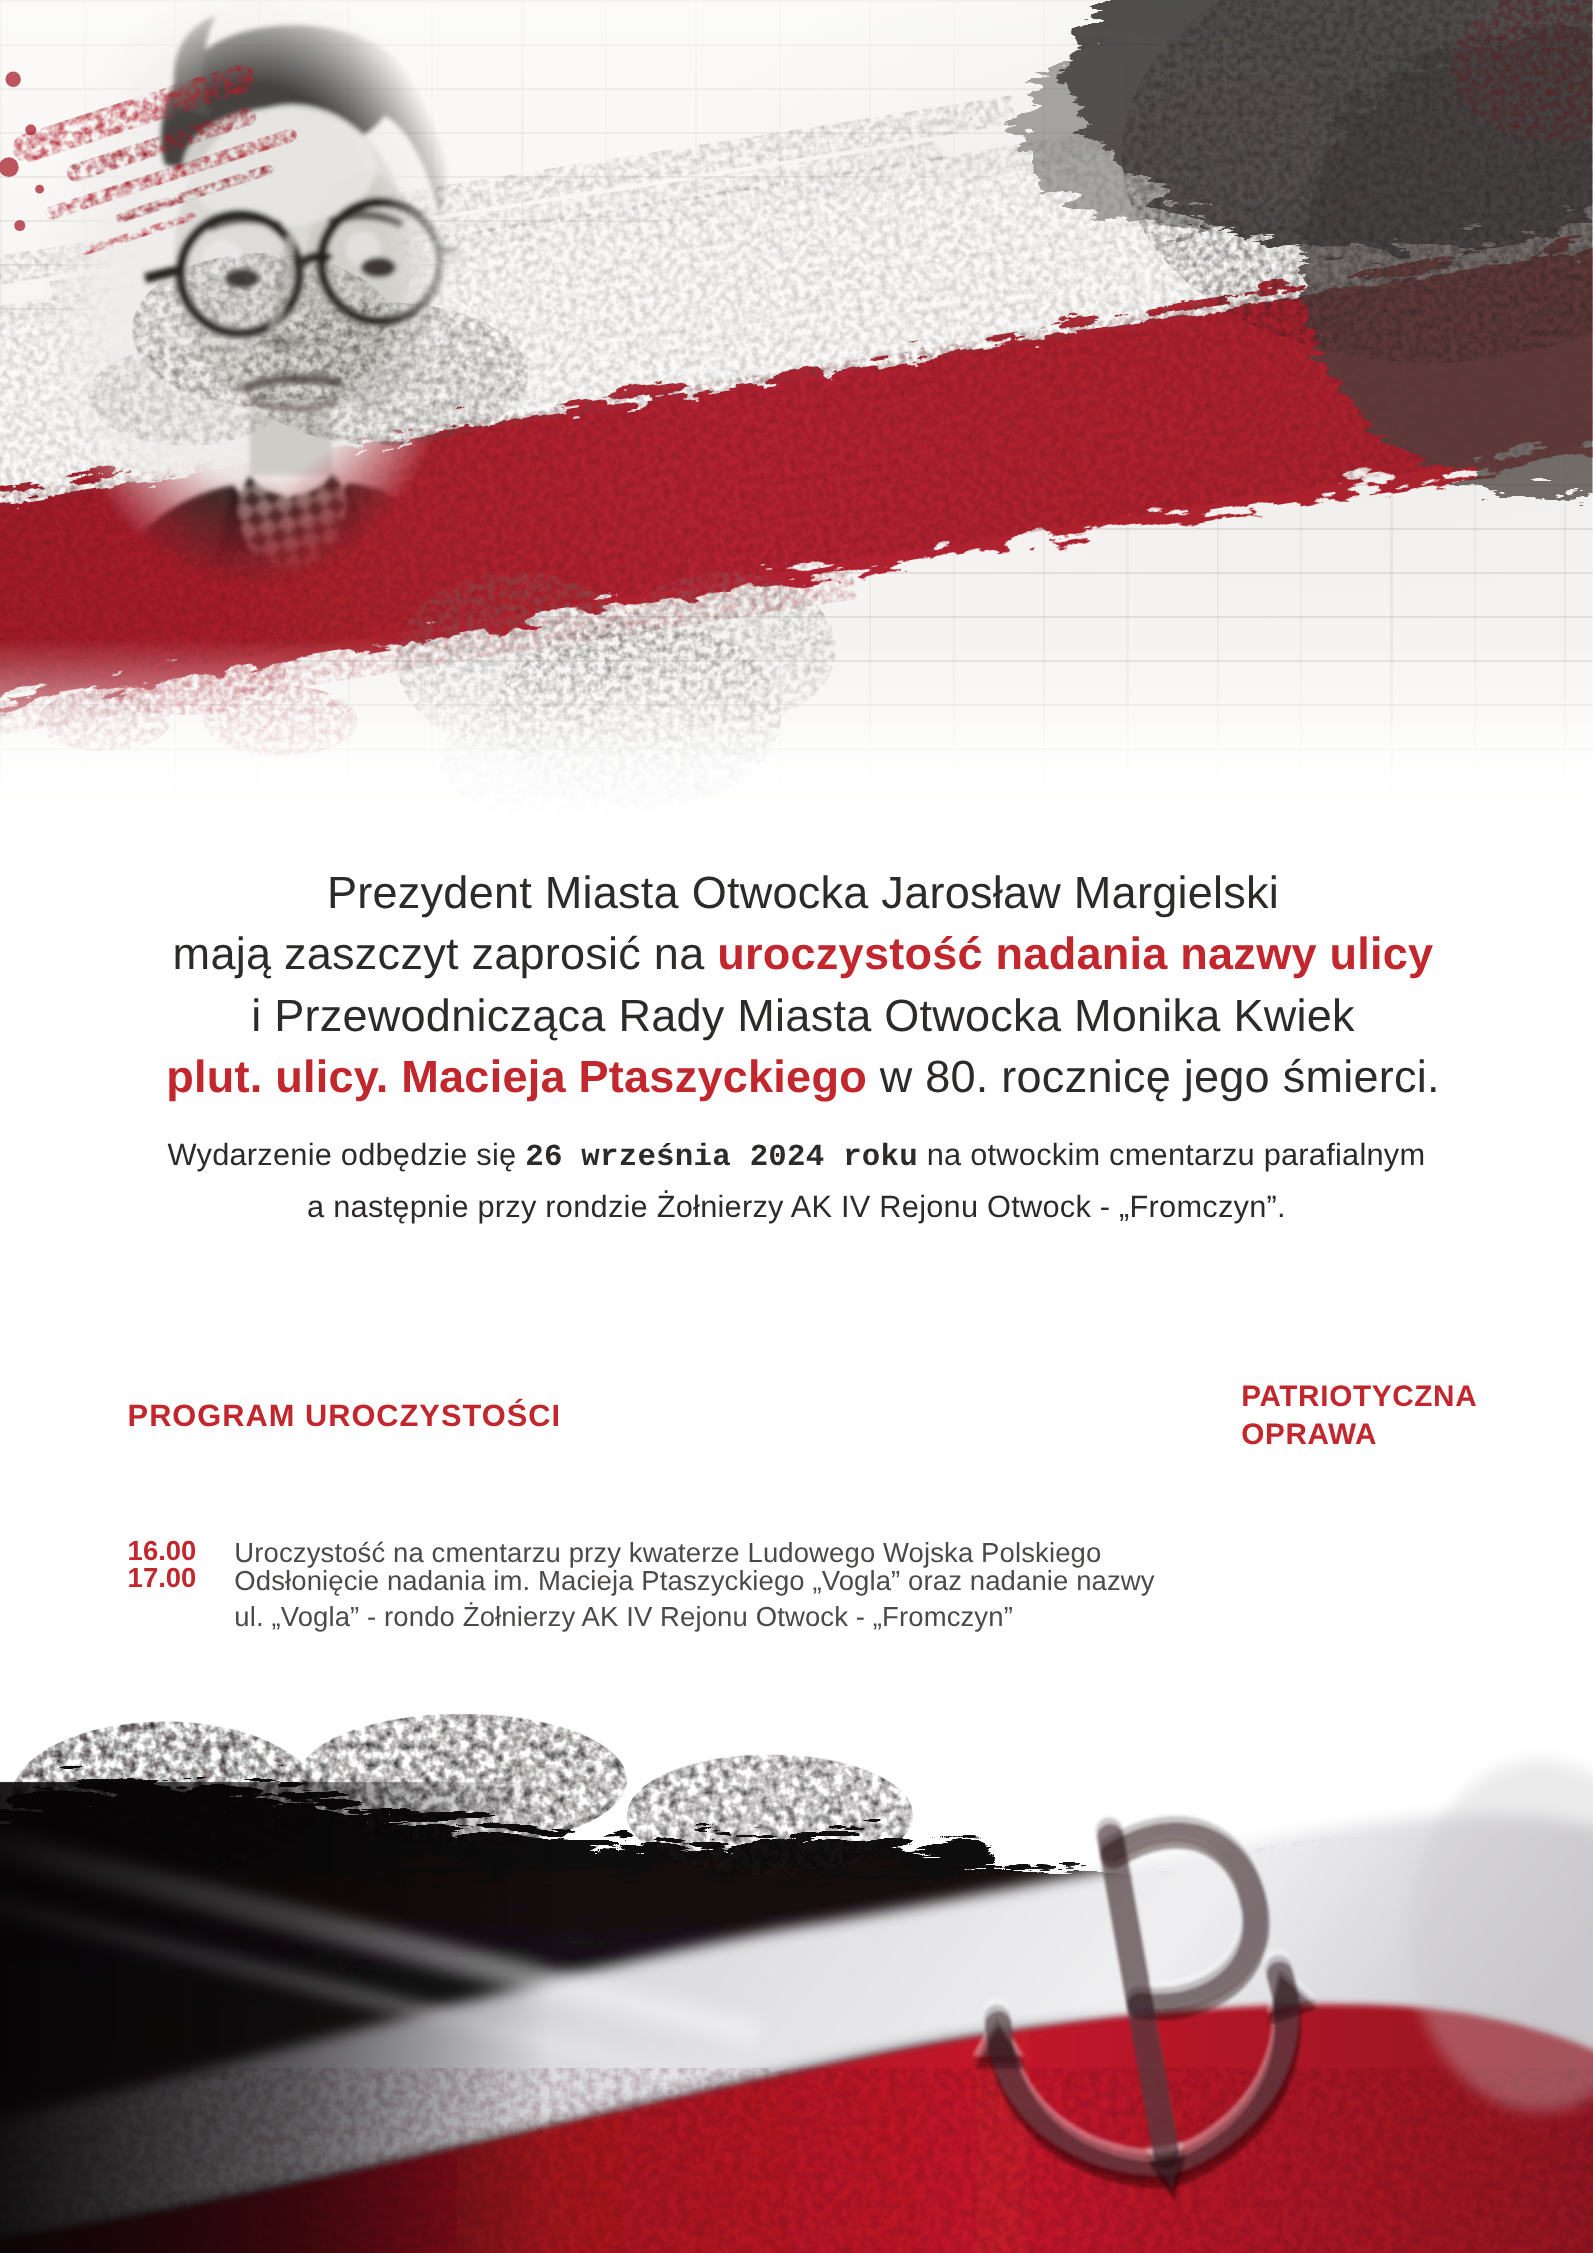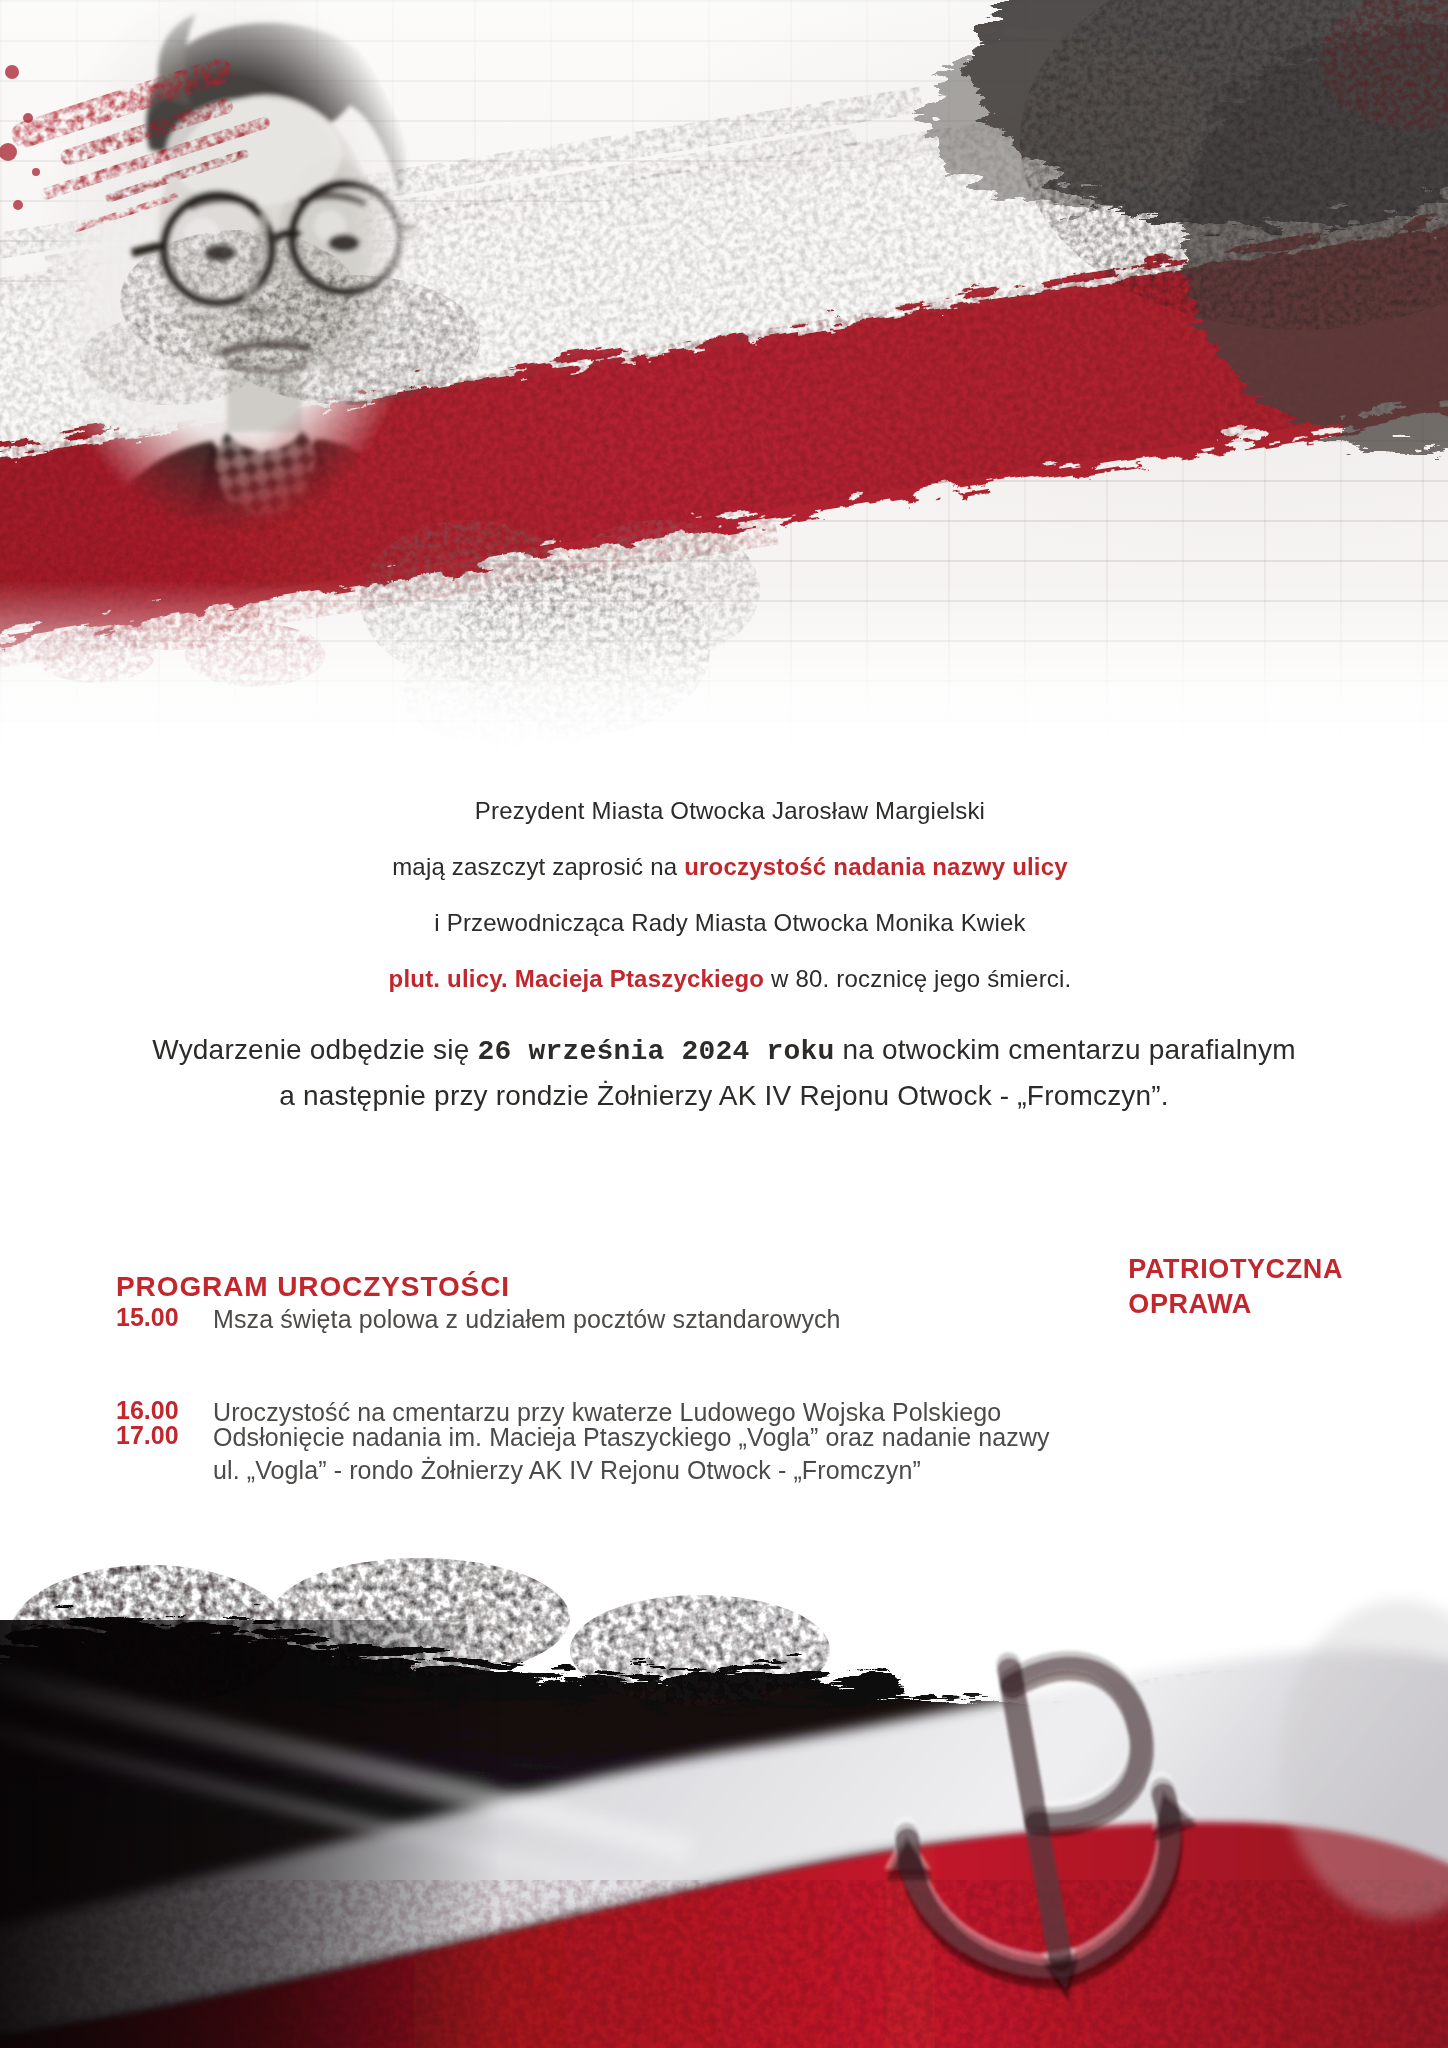--- a/index.html
+++ b/index.html
@@ -31,21 +31,21 @@
   }
   .streaks{position:absolute;left:280px;top:300px;width:500px;height:430px;}
   .top-fade{
     position:absolute;left:0;top:580px;width:1448px;height:180px;
     background:linear-gradient(180deg, rgba(255,255,255,0) 0%, rgba(255,255,255,0.85) 62%, #ffffff 100%);
   }
 
   
   .invite{
     position:absolute;left:0;right:0;top:783px;text-align:center;
-    font-size:24px;line-height:56px;color:var(--text-dark,#2d2b2a);letter-spacing:0.2px;padding-left:12px;
+    font-size:41px;line-height:56px;color:var(--text-dark,#2d2b2a);letter-spacing:0.2px;padding-left:12px;
   }
   .invite .red{color:var(--accent-red,#c1272d);font-weight:700;}
   .event-info{
     position:absolute;left:0;right:0;top:1028px;text-align:center;
     font-size:28px;line-height:44px;color:var(--text-dark,#2d2b2a);letter-spacing:0.2px;
   }
   .event-info .bold{font-weight:700;font-family:Liberation Mono, monospace;}
   .program-heading{
     position:absolute;left:116px;top:1248px;
     font-size:28px;font-weight:700;letter-spacing:0.9px;color:var(--accent-red,#c1272d);
@@ -221,24 +221,20 @@
     <div><span class="red">plut. ulicy. Macieja Ptaszyckiego</span><span> w 80. rocznicę jego śmierci.</span></div>
   </section>
 
   <section class="event-info">
     <div><span>Wydarzenie odbędzie się </span><span class="bold">26 września 2024 roku</span><span> na otwockim cmentarzu parafialnym</span></div>
     <div><span>a następnie przy rondzie Żołnierzy AK IV Rejonu Otwock - „Fromczyn”.</span></div>
   </section>
 
   <h2 class="program-heading">PROGRAM UROCZYSTOŚCI</h2>
 
-  <div class="program-item pi-0">
-    <span class="pi-time">15.00</span>
-    <span class="pi-text">Msza święta polowa z udziałem pocztów sztandarowych</span>
-  </div>
   <div class="program-item pi-1">
     <span class="pi-time">16.00</span>
     <span class="pi-text">Uroczystość na cmentarzu przy kwaterze Ludowego Wojska Polskiego</span>
   </div>
   <div class="program-item pi-2">
     <span class="pi-time">17.00</span>
     <span class="pi-text">Odsłonięcie nadania im. Macieja Ptaszyckiego „Vogla” oraz nadanie nazwy ul. „Vogla” - rondo Żołnierzy AK IV Rejonu Otwock - „Fromczyn”</span>
   </div>
 
   <div class="side-note">

